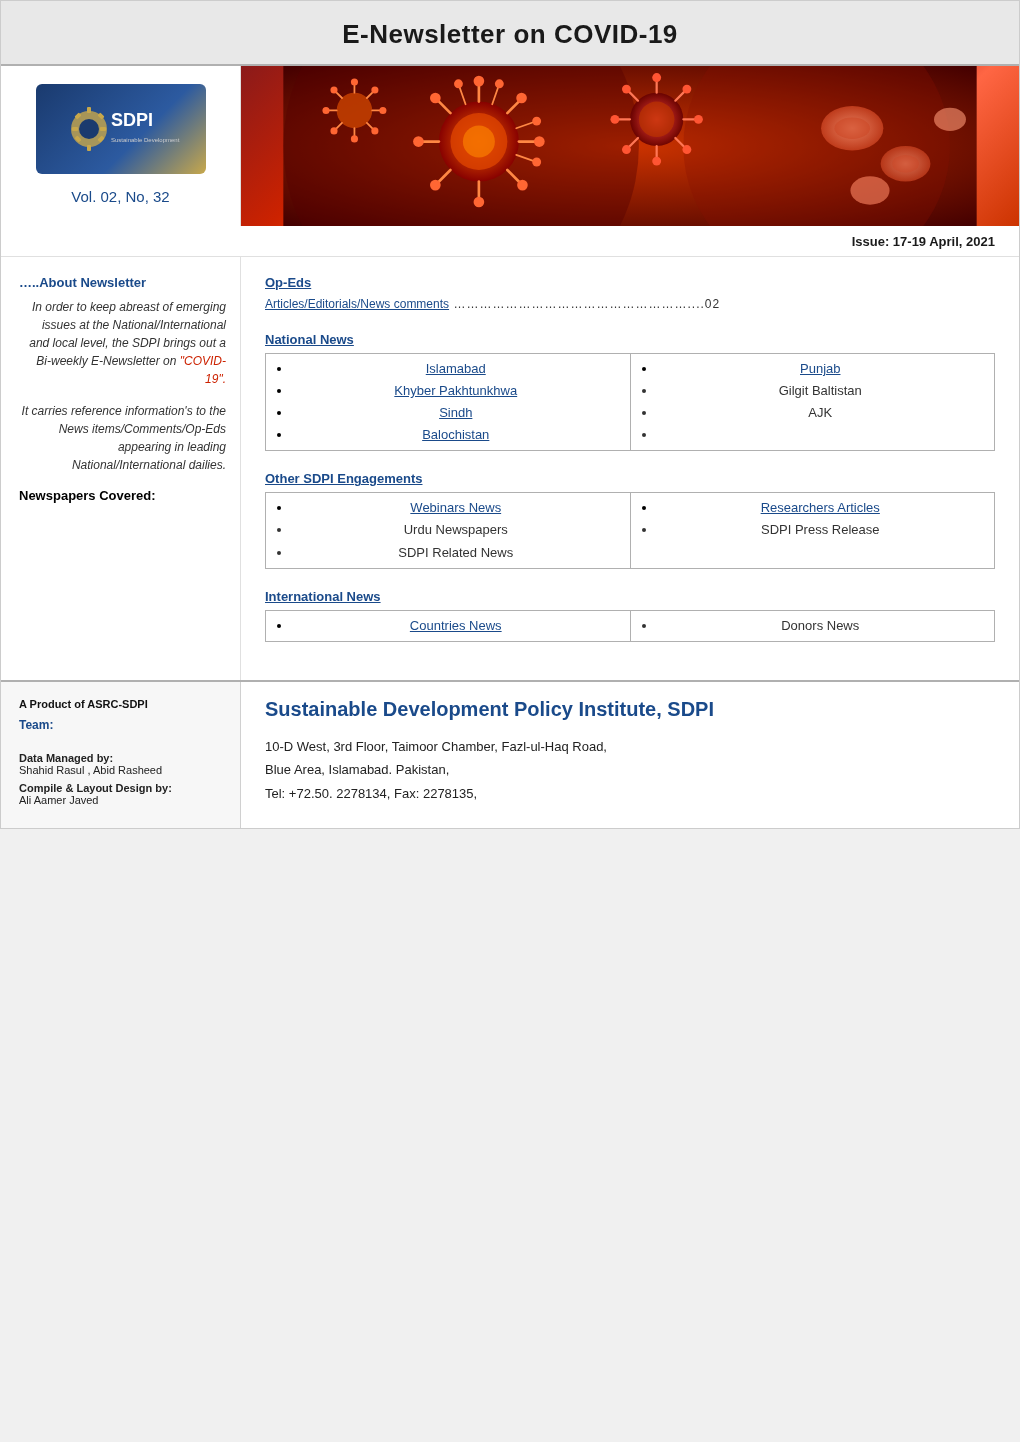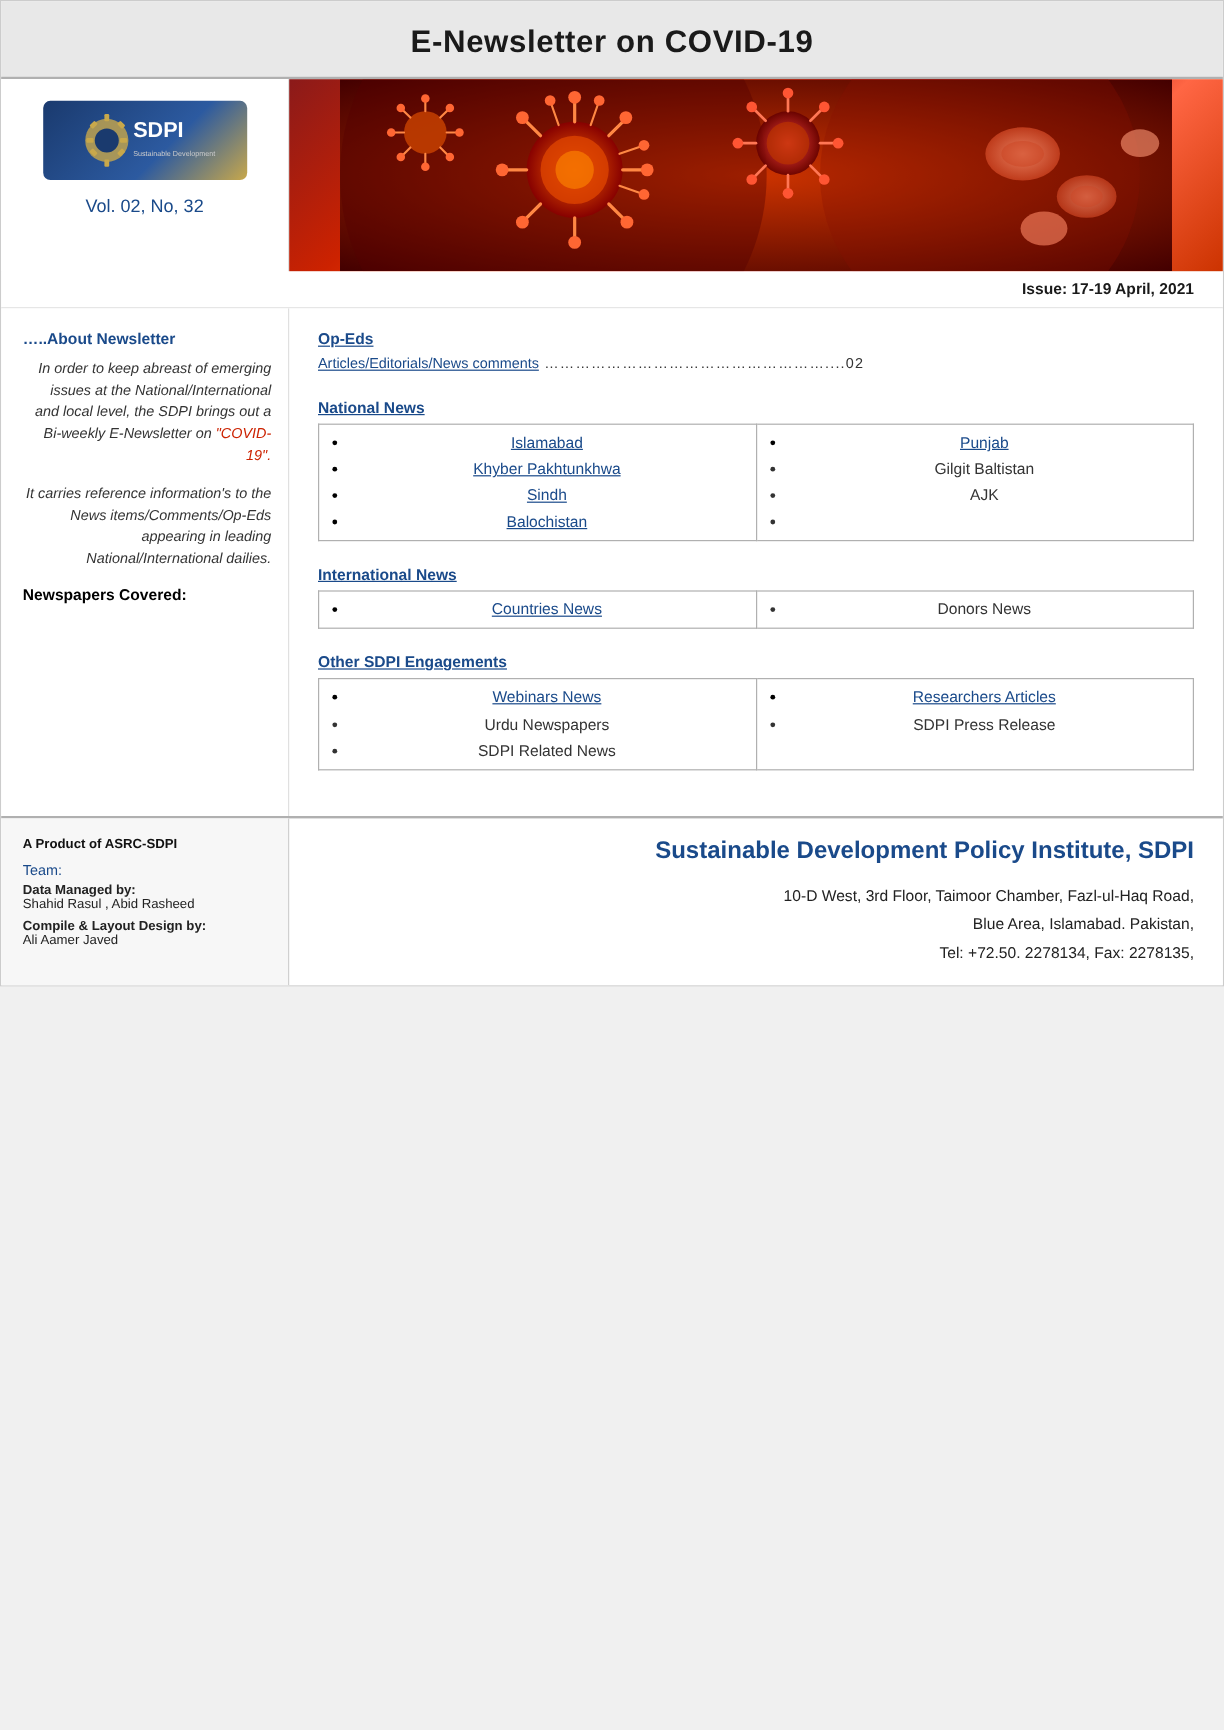--- a/index.html
+++ b/index.html
@@ -41,21 +41,21 @@
       min-width: 240px;
       background: #fff;
       padding: 18px 18px 10px 18px;
       display: flex;
       flex-direction: column;
       align-items: center;
       border-right: 1px solid #e0e0e0;
     }
     .logo-box {
       width: 170px;
-      height: 66px;
+      height: 90px;
       background: linear-gradient(135deg, #1a3a6e 0%, #2c5aa0 60%, #c8a84b 100%);
       border-radius: 6px;
       display: flex;
       align-items: center;
       justify-content: center;
       position: relative;
       overflow: hidden;
     }
     .logo-box svg {
       width: 120px;
@@ -237,39 +237,38 @@
       color: #222;
       background: #f7f7f7;
     }
     .footer-left .product-label {
       font-weight: bold;
       font-size: 11px;
       margin-bottom: 8px;
       color: #111;
     }
     .footer-left .team-label {
-      font-weight: normal;
+      font-weight: bold;
       font-size: 12px;
       color: #1a4a8a;
-      margin-bottom: 4px;
+      margin-bottom: 20px;
     }
     .footer-left .footer-entry {
       margin-bottom: 6px;
     }
     .footer-left .entry-label {
       font-weight: bold;
       font-size: 11px;
     }
     .footer-left .entry-value {
       font-size: 11px;
     }
     .footer-right {
       flex: 1;
       padding: 16px 24px;
-      text-align: right;
     }
     .footer-org-name {
       font-size: 20px;
       font-weight: bold;
       color: #1a4a8a;
       margin-bottom: 14px;
     }
     .footer-address {
       font-size: 13px;
       color: #222;
@@ -473,40 +472,20 @@
                 <li class="plain">AJK</li>
                 <li class="plain">&nbsp;</li>
               </ul>
             </td>
           </tr>
         </tbody>
           </table>
       </div>
 
       <div class="section-block">
-        <div class="section-heading">International News</div>
-        <table class="content-table">
-          <tbody>
-              <tr>
-            <td>
-              <ul>
-                <li><a href="#">Countries News</a></li>
-              </ul>
-            </td>
-            <td>
-              <ul>
-                <li class="plain">Donors News</li>
-              </ul>
-            </td>
-          </tr>
-        </tbody>
-          </table>
-      </div>
-
-      <div class="section-block">
         <div class="section-heading">Other SDPI Engagements</div>
         <table class="content-table">
           <tbody>
               <tr>
             <td>
               <ul>
                 <li><a href="#">Webinars News</a></li>
                 <li class="plain">Urdu Newspapers</li>
                 <li class="plain">SDPI Related News</li>
               </ul>
@@ -515,20 +494,40 @@
               <ul>
                 <li><a href="#">Researchers Articles</a></li>
                 <li class="plain">SDPI Press Release</li>
               </ul>
             </td>
           </tr>
         </tbody>
           </table>
       </div>
 
+      <div class="section-block">
+        <div class="section-heading">International News</div>
+        <table class="content-table">
+          <tbody>
+              <tr>
+            <td>
+              <ul>
+                <li><a href="#">Countries News</a></li>
+              </ul>
+            </td>
+            <td>
+              <ul>
+                <li class="plain">Donors News</li>
+              </ul>
+            </td>
+          </tr>
+        </tbody>
+          </table>
+      </div>
+
     </div>
   </div>
 
   <div class="footer-area">
     <div class="footer-left">
       <div class="product-label">A Product of ASRC-SDPI</div>
       <div class="team-label">Team:</div>
       <div class="footer-entry">
         <div class="entry-label">Data Managed by:</div>
         <div class="entry-value">Shahid Rasul , Abid Rasheed</div>

